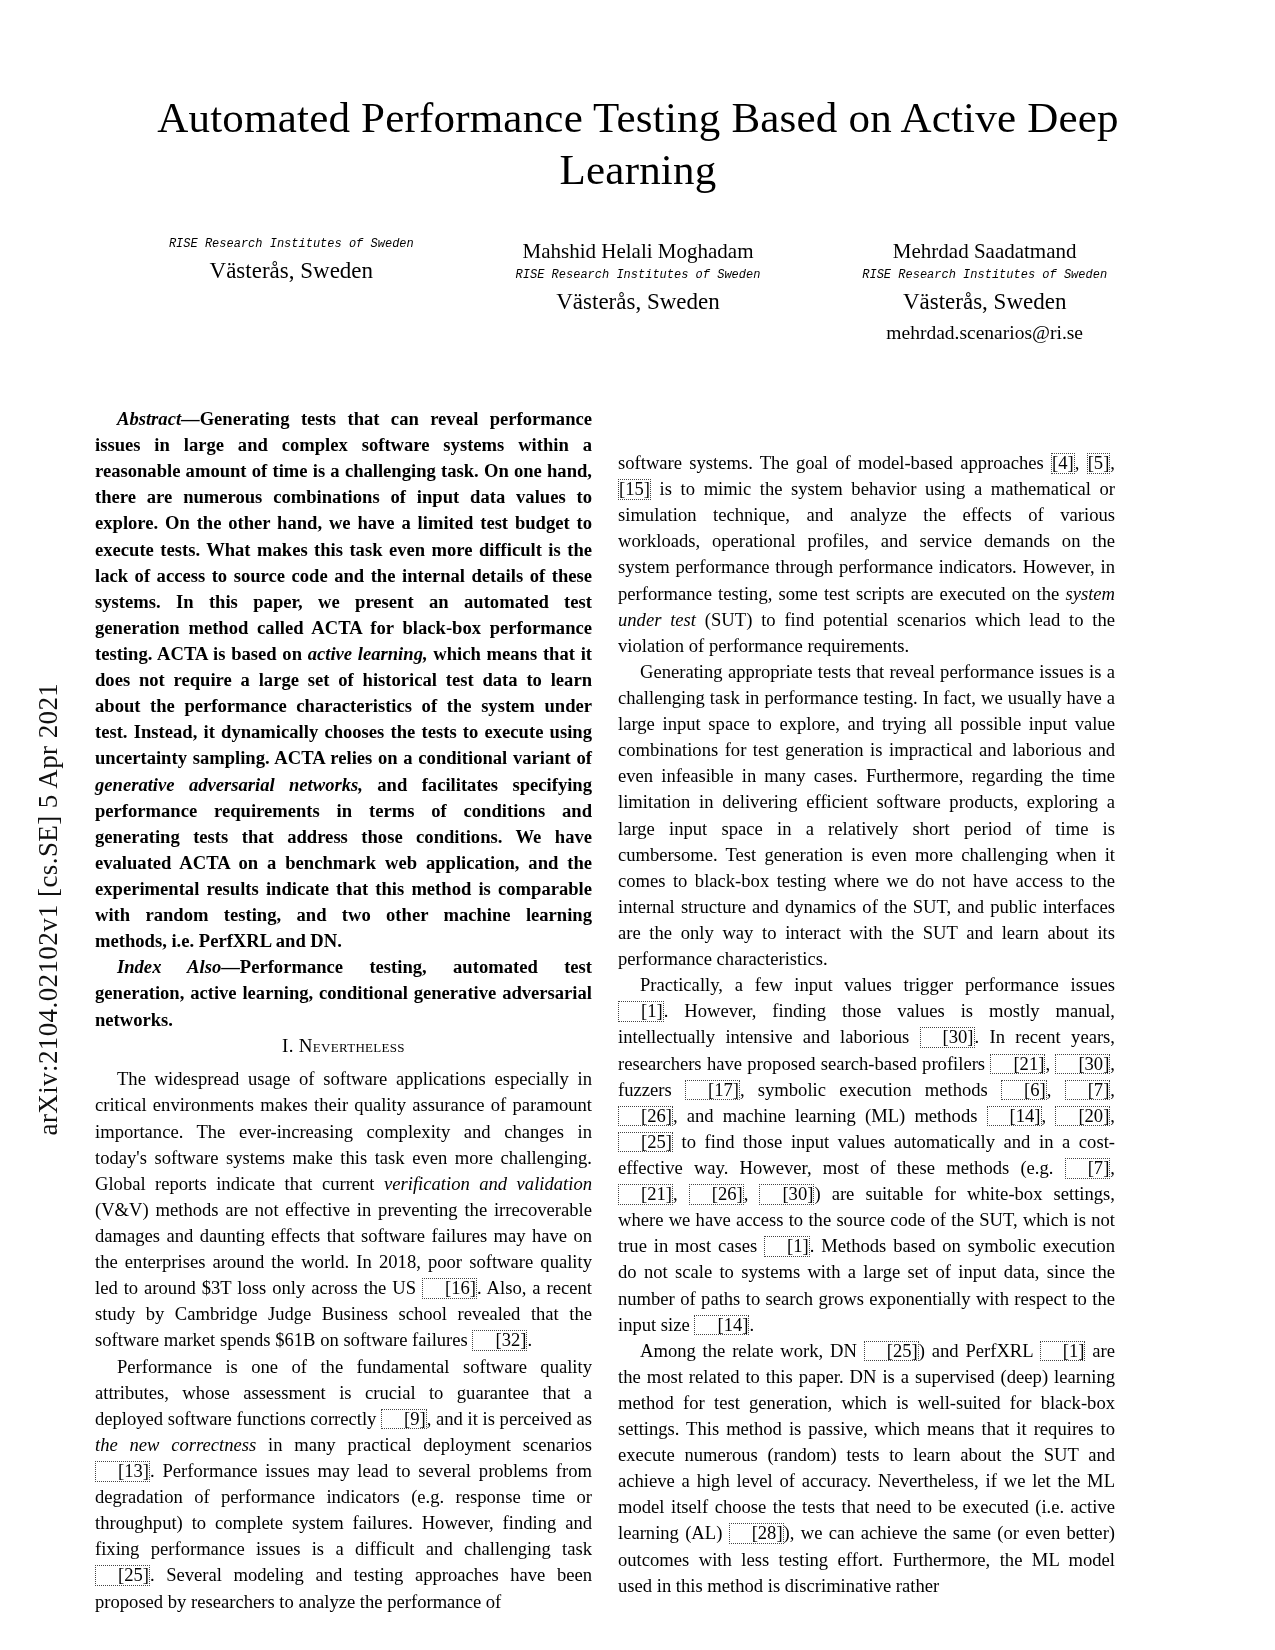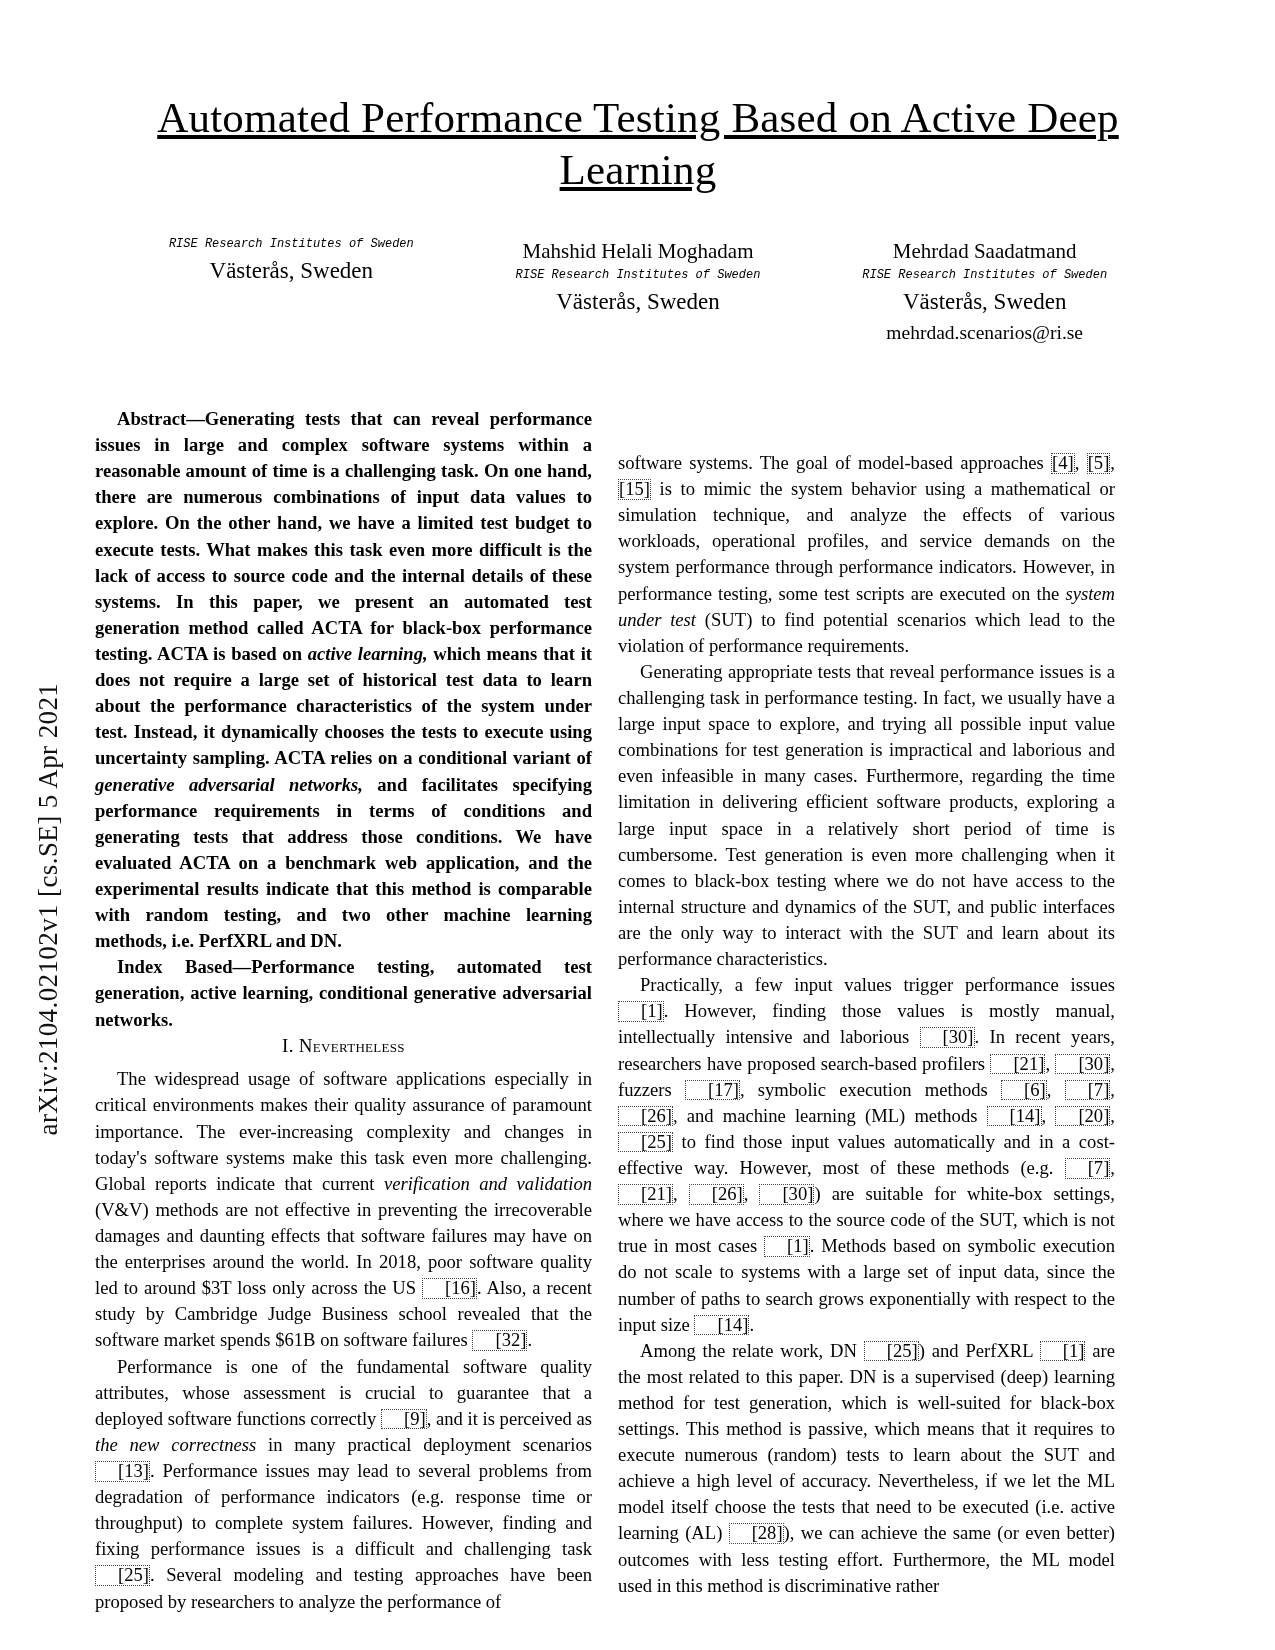--- a/index.html
+++ b/index.html
@@ -55,21 +55,20 @@
     top: 92px;
     width: 1040px;
     text-align: center;
   }
   #paper-title {
     font-size: 43px;
     line-height: 1.22;
     font-weight: normal;
     margin: 0;
     letter-spacing: 0.2px;
-    text-decoration: underline;
   }
 
   
   #authors {
     position: absolute;
     left: 118px;
     top: 236px;
     width: 1040px;
     display: flex;
     justify-content: space-between;
@@ -102,21 +101,21 @@
     margin: 0;
     text-indent: 22px;
   }
   .para + .para { margin-top: 0px; }
 
   
   .abstract, .index-terms {
     font-weight: bold;
     text-align: justify;
   }
-  .lead { font-weight: bold; }
+  .lead { font-style: italic; font-weight: bold; }
   .em { font-style: italic; }
 
   
   .section-head {
     text-align: center;
     text-indent: 0;
     margin: 17px 0 7px 0;
     font-size: 19px;
     font-variant: small-caps;
     letter-spacing: 0.3px;
@@ -159,21 +158,21 @@
       <div class="author-affil">RISE Research Institutes of Sweden</div>
       <div class="author-loc">Västerås, Sweden</div>
       <div class="author-email">mehrdad.scenarios@ri.se</div>
     </div>
   </div>
 
   <div class="column" id="left-column">
 
     <p class="para abstract"><span class="lead">Abstract</span><span>—</span><span>Generating tests that can reveal performance issues in large and complex software systems within a reasonable amount of time is a challenging task. On one hand, there are numerous combinations of input data values to explore. On the other hand, we have a limited test budget to execute tests. What makes this task even more difficult is the lack of access to source code and the internal details of these systems. In this paper, we present an automated test generation method called ACTA for black-box performance testing. ACTA is based on </span><span class="em">active learning,</span><span> which means that it does not require a large set of historical test data to learn about the performance characteristics of the system under test. Instead, it dynamically chooses the tests to execute using uncertainty sampling. ACTA relies on a conditional variant of </span><span class="em">generative adversarial networks,</span><span> and facilitates specifying performance requirements in terms of conditions and generating tests that address those conditions. We have evaluated ACTA on a benchmark web application, and the experimental results indicate that this method is comparable with random testing, and two other machine learning methods, i.e. PerfXRL and DN.</span></p>
 
-    <p class="para index-terms"><span class="lead">Index Based</span><span>—</span><span>Performance testing, automated test generation, active learning, conditional generative adversarial networks.</span></p>
+    <p class="para index-terms"><span class="lead">Index Also</span><span>—</span><span>Performance testing, automated test generation, active learning, conditional generative adversarial networks.</span></p>
 
     <p class="para section-head">I.  Nevertheless</p>
 
     <p class="para"><span>The widespread usage of software applications especially in critical environments makes their quality assurance of paramount importance. The ever-increasing complexity and changes in today's software systems make this task even more challenging. Global reports indicate that current </span><span class="em">verification and validation</span><span> (V&amp;V) methods are not effective in preventing the irrecoverable damages and daunting effects that software failures may have on the enterprises around the world. In 2018, poor software quality led to around $3T loss only across the US </span><span class="cite">[16]</span><span>. Also, a recent study by Cambridge Judge Business school revealed that the software market spends $61B on software failures </span><span class="cite">[32]</span><span>.</span></p>
 
     <p class="para"><span>Performance is one of the fundamental software quality attributes, whose assessment is crucial to guarantee that a deployed software functions correctly </span><span class="cite">[9]</span><span>, and it is perceived as </span><span class="em">the new correctness</span><span> in many practical deployment scenarios </span><span class="cite">[13]</span><span>. Performance issues may lead to several problems from degradation of performance indicators (e.g. response time or throughput) to complete system failures. However, finding and fixing performance issues is a difficult and challenging task </span><span class="cite">[25]</span><span>. Several modeling and testing approaches have been proposed by researchers to analyze the performance of</span></p>
 
   </div>
 
   <div class="column" id="right-column">

